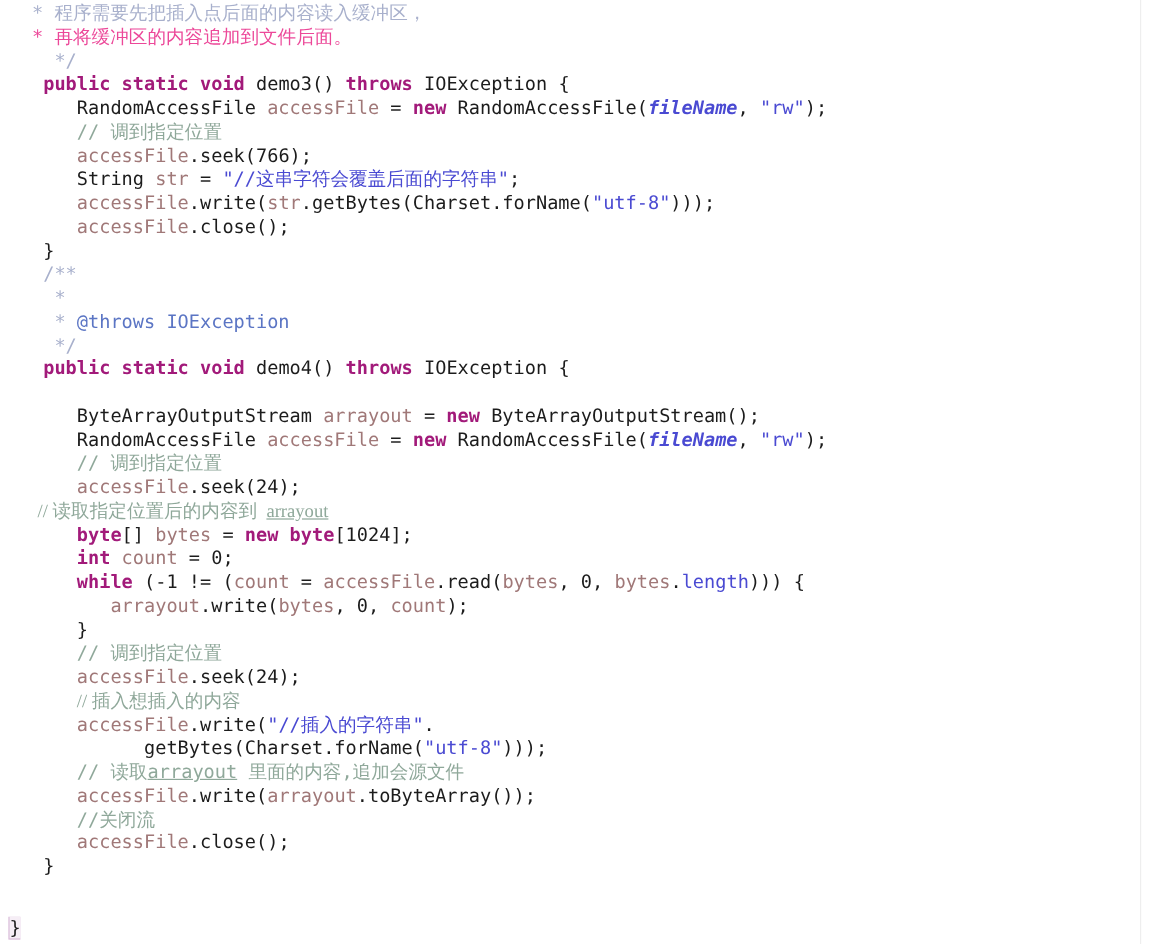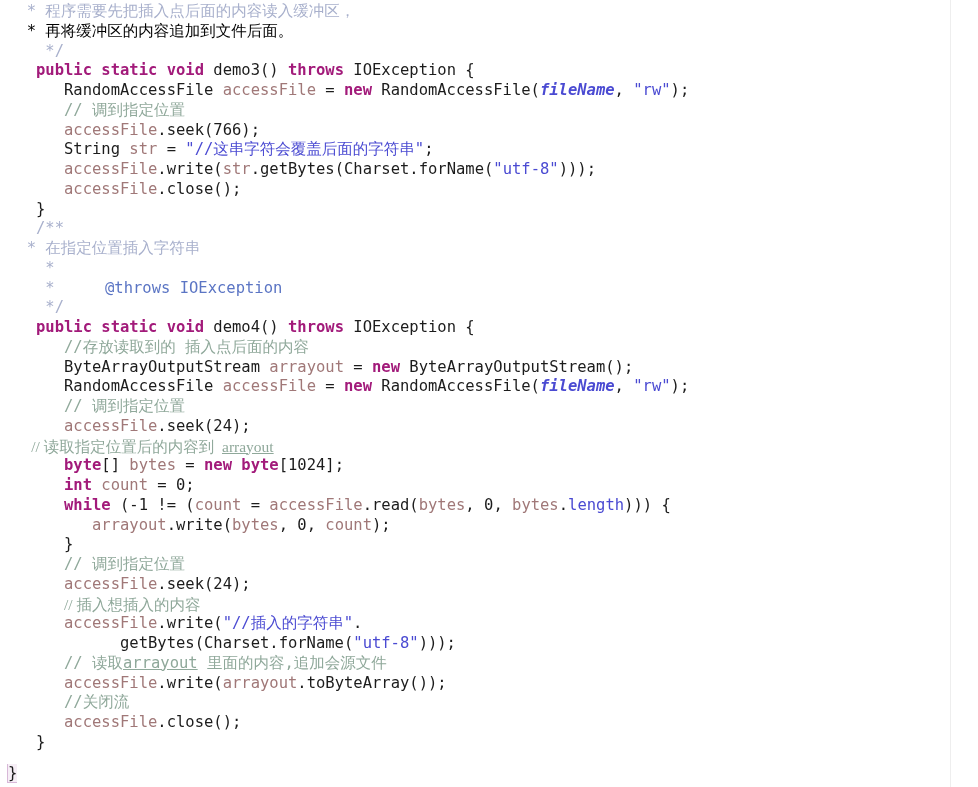--- a/index.html
+++ b/index.html
@@ -48,21 +48,21 @@
   .tok-keyword   { color: #a21a7a; font-weight: bold; }
   .tok-plain     { color: #1c1c1c; }
   .tok-local     { color: #a07878; }
   .tok-field     { color: #4a4ad2; }
   .tok-static    { color: #4a4ad2; font-style: italic; font-weight: bold; }
   .tok-staticm   { color: #1c1c1c; }
   .tok-string    { color: #4a4ad2; }
   .tok-number    { color: #1c1c1c; }
   .tok-linecmt   { color: #8fa89a; }
   .tok-doccmt    { color: #a8b0cc; }
-  .tok-doctag    { color: #5b75c4; margin-left: 41px; }
+  .tok-doctag    { color: #5b75c4; }
   .tok-ident-hl  { color: #8fa89a; text-decoration: underline; text-decoration-color: #8fa89a; }
 
   
   .brace-match {
     background: #f6eef6;
     outline: 1px solid #d8b8d8;
   }
   #last-brace-line {
     position: absolute;
     left: 0px;
@@ -79,21 +79,21 @@
 </head>
 <body>
 
 <div id="editor" style="background: rgb(255, 255, 255);">
 
   <div id="margin-guide" style="background: rgb(238, 238, 238);"></div>
 
   <div class="code-line" style="font-size: 15.5px; height: 19.75px; line-height: 19.75px;"><span class="tok-doccmt" style="color: rgb(168, 176, 204);">  * 程序需要先把插入点后面的内容读入缓冲区，</span></div>
 
 
-  <div class="code-line" style="font-size: 15.5px; height: 19.75px; line-height: 19.75px;"><span class="tok-doccmt" style="color: #000000;">  * 再将缓冲区的内容追加到文件后面。</span></div>
+  <div class="code-line" style="font-size: 15.5px; height: 19.75px; line-height: 19.75px;"><span class="tok-doccmt" style="color: #ec4899;">  * 再将缓冲区的内容追加到文件后面。</span></div>
 
   <div class="code-line" style="font-size: 15.5px; height: 19.75px; line-height: 19.75px;"><span class="tok-doccmt" style="color: rgb(168, 176, 204);">    */</span></div>
 
   <div class="code-line" style="font-size: 15.5px; height: 19.75px; line-height: 19.75px;"><span class="tok-plain" style="color: rgb(28, 28, 28);">   </span><span class="tok-keyword" style="color: rgb(162, 26, 122);">public</span><span class="tok-plain" style="color: rgb(28, 28, 28);"> </span><span class="tok-keyword" style="color: rgb(162, 26, 122);">static</span><span class="tok-plain" style="color: rgb(28, 28, 28);"> </span><span class="tok-keyword" style="color: rgb(162, 26, 122);">void</span><span class="tok-plain" style="color: rgb(28, 28, 28);"> demo3() </span><span class="tok-keyword" style="color: rgb(162, 26, 122);">throws</span><span class="tok-plain" style="color: rgb(28, 28, 28);"> IOException {</span></div>
 
   <div class="code-line" style="font-size: 15.5px; height: 19.75px; line-height: 19.75px;"><span class="tok-plain" style="color: rgb(28, 28, 28);">      </span><span class="tok-plain" style="color: rgb(28, 28, 28);">RandomAccessFile </span><span class="tok-local" style="color: rgb(160, 120, 120);">accessFile</span><span class="tok-plain" style="color: rgb(28, 28, 28);"> = </span><span class="tok-keyword" style="color: rgb(162, 26, 122);">new</span><span class="tok-plain" style="color: rgb(28, 28, 28);"> RandomAccessFile(</span><span class="tok-static" style="color: rgb(74, 74, 210);">fileName</span><span class="tok-plain" style="color: rgb(28, 28, 28);">, </span><span class="tok-string" style="color: rgb(74, 74, 210);">"rw"</span><span class="tok-plain" style="color: rgb(28, 28, 28);">);</span></div>
 
   <div class="code-line" style="font-size: 15.5px; height: 19.75px; line-height: 19.75px;"><span class="tok-plain" style="color: rgb(28, 28, 28);">      </span><span class="tok-linecmt" style="color: rgb(143, 168, 154);">// 调到指定位置</span></div>
 
   <div class="code-line" style="font-size: 15.5px; height: 19.75px; line-height: 19.75px;"><span class="tok-plain" style="color: rgb(28, 28, 28);">      </span><span class="tok-local" style="color: rgb(160, 120, 120);">accessFile</span><span class="tok-plain" style="color: rgb(28, 28, 28);">.seek(</span><span class="tok-number" style="color: rgb(28, 28, 28);">766</span><span class="tok-plain" style="color: rgb(28, 28, 28);">);</span></div>
@@ -101,31 +101,30 @@
   <div class="code-line" style="font-size: 15.5px; height: 19.75px; line-height: 19.75px;"><span class="tok-plain" style="color: rgb(28, 28, 28);">      </span><span class="tok-plain" style="color: rgb(28, 28, 28);">String </span><span class="tok-local" style="color: rgb(160, 120, 120);">str</span><span class="tok-plain" style="color: rgb(28, 28, 28);"> = </span><span class="tok-string" style="color: rgb(74, 74, 210);">"//这串字符会覆盖后面的字符串"</span><span class="tok-plain" style="color: rgb(28, 28, 28);">;</span></div>
 
   <div class="code-line" style="font-size: 15.5px; height: 19.75px; line-height: 19.75px;"><span class="tok-plain" style="color: rgb(28, 28, 28);">      </span><span class="tok-local" style="color: rgb(160, 120, 120);">accessFile</span><span class="tok-plain" style="color: rgb(28, 28, 28);">.write(</span><span class="tok-local" style="color: rgb(160, 120, 120);">str</span><span class="tok-plain" style="color: rgb(28, 28, 28);">.getBytes(Charset.</span><span class="tok-staticm" style="color: rgb(28, 28, 28);">forName</span><span class="tok-plain" style="color: rgb(28, 28, 28);">(</span><span class="tok-string" style="color: rgb(74, 74, 210);">"utf-8"</span><span class="tok-plain" style="color: rgb(28, 28, 28);">)));</span></div>
 
   <div class="code-line" style="font-size: 15.5px; height: 19.75px; line-height: 19.75px;"><span class="tok-plain" style="color: rgb(28, 28, 28);">      </span><span class="tok-local" style="color: rgb(160, 120, 120);">accessFile</span><span class="tok-plain" style="color: rgb(28, 28, 28);">.close();</span></div>
 
   <div class="code-line" style="font-size: 15.5px; height: 19.75px; line-height: 19.75px;"><span class="tok-plain" style="color: rgb(28, 28, 28);">   }</span></div>
 
   <div class="code-line" style="font-size: 15.5px; height: 19.75px; line-height: 19.75px;"><span class="tok-doccmt" style="color: rgb(168, 176, 204);">   /**</span></div>
 
-  <div class="code-line" style="font-size: 15.5px; height: 19.75px; line-height: 19.75px;"><span class="tok-doccmt" style="color: rgb(168, 176, 204);">  * 在指定位置插入字符串</span></div>
 
   <div class="code-line" style="font-size: 15.5px; height: 19.75px; line-height: 19.75px;"><span class="tok-doccmt" style="color: rgb(168, 176, 204);">    *</span></div>
 
   <div class="code-line" style="font-size: 15.5px; height: 19.75px; line-height: 19.75px;"><span class="tok-doccmt" style="color: rgb(168, 176, 204);">    * </span><span class="tok-doctag" style="color: rgb(91, 117, 196);">@throws IOException</span></div>
 
   <div class="code-line" style="font-size: 15.5px; height: 19.75px; line-height: 19.75px;"><span class="tok-doccmt" style="color: rgb(168, 176, 204);">    */</span></div>
 
   <div class="code-line" style="font-size: 15.5px; height: 19.75px; line-height: 19.75px;"><span class="tok-plain" style="color: rgb(28, 28, 28);">   </span><span class="tok-keyword" style="color: rgb(162, 26, 122);">public</span><span class="tok-plain" style="color: rgb(28, 28, 28);"> </span><span class="tok-keyword" style="color: rgb(162, 26, 122);">static</span><span class="tok-plain" style="color: rgb(28, 28, 28);"> </span><span class="tok-keyword" style="color: rgb(162, 26, 122);">void</span><span class="tok-plain" style="color: rgb(28, 28, 28);"> demo4() </span><span class="tok-keyword" style="color: rgb(162, 26, 122);">throws</span><span class="tok-plain" style="color: rgb(28, 28, 28);"> IOException {</span></div>
 
-  <div class="code-line" style="font-size: 15.5px; height: 19.75px; line-height: 19.75px;"><span class="tok-plain" style="color: rgb(28, 28, 28);">      </span><span class="tok-linecmt" style="color: rgb(143, 168, 154);">//存放读取到的 插入点后面的内容</span></div>
+  <div class="code-line" style="font-size: 15.5px; height: 19.75px; line-height: 19.75px;"><span class="tok-plain" style="color: rgb(28, 28, 28);">      </span></div>
 
   <div class="code-line" style="font-size: 15.5px; height: 19.75px; line-height: 19.75px;"><span class="tok-plain" style="color: rgb(28, 28, 28);">      </span><span class="tok-plain" style="color: rgb(28, 28, 28);">ByteArrayOutputStream </span><span class="tok-local" style="color: rgb(160, 120, 120);">arrayout</span><span class="tok-plain" style="color: rgb(28, 28, 28);"> = </span><span class="tok-keyword" style="color: rgb(162, 26, 122);">new</span><span class="tok-plain" style="color: rgb(28, 28, 28);"> ByteArrayOutputStream();</span></div>
 
   <div class="code-line" style="font-size: 15.5px; height: 19.75px; line-height: 19.75px;"><span class="tok-plain" style="color: rgb(28, 28, 28);">      </span><span class="tok-plain" style="color: rgb(28, 28, 28);">RandomAccessFile </span><span class="tok-local" style="color: rgb(160, 120, 120);">accessFile</span><span class="tok-plain" style="color: rgb(28, 28, 28);"> = </span><span class="tok-keyword" style="color: rgb(162, 26, 122);">new</span><span class="tok-plain" style="color: rgb(28, 28, 28);"> RandomAccessFile(</span><span class="tok-static" style="color: rgb(74, 74, 210);">fileName</span><span class="tok-plain" style="color: rgb(28, 28, 28);">, </span><span class="tok-string" style="color: rgb(74, 74, 210);">"rw"</span><span class="tok-plain" style="color: rgb(28, 28, 28);">);</span></div>
 
   <div class="code-line" style="font-size: 15.5px; height: 19.75px; line-height: 19.75px;"><span class="tok-plain" style="color: rgb(28, 28, 28);">      </span><span class="tok-linecmt" style="color: rgb(143, 168, 154);">// 调到指定位置</span></div>
 
   <div class="code-line" style="font-size: 15.5px; height: 19.75px; line-height: 19.75px;"><span class="tok-plain" style="color: rgb(28, 28, 28);">      </span><span class="tok-local" style="color: rgb(160, 120, 120);">accessFile</span><span class="tok-plain" style="color: rgb(28, 28, 28);">.seek(</span><span class="tok-number" style="color: rgb(28, 28, 28);">24</span><span class="tok-plain" style="color: rgb(28, 28, 28);">);</span></div>
 
   <div class="code-line" style="font-size: 15.5px; height: 19.75px; line-height: 19.75px; font-family: Liberation Serif, serif;"><span class="tok-plain" style="color: rgb(28, 28, 28);">      </span><span class="tok-linecmt" style="color: rgb(143, 168, 154);">// 读取指定位置后的内容到  </span><span class="tok-ident-hl" style="color: rgb(143, 168, 154);">arrayout</span></div>

